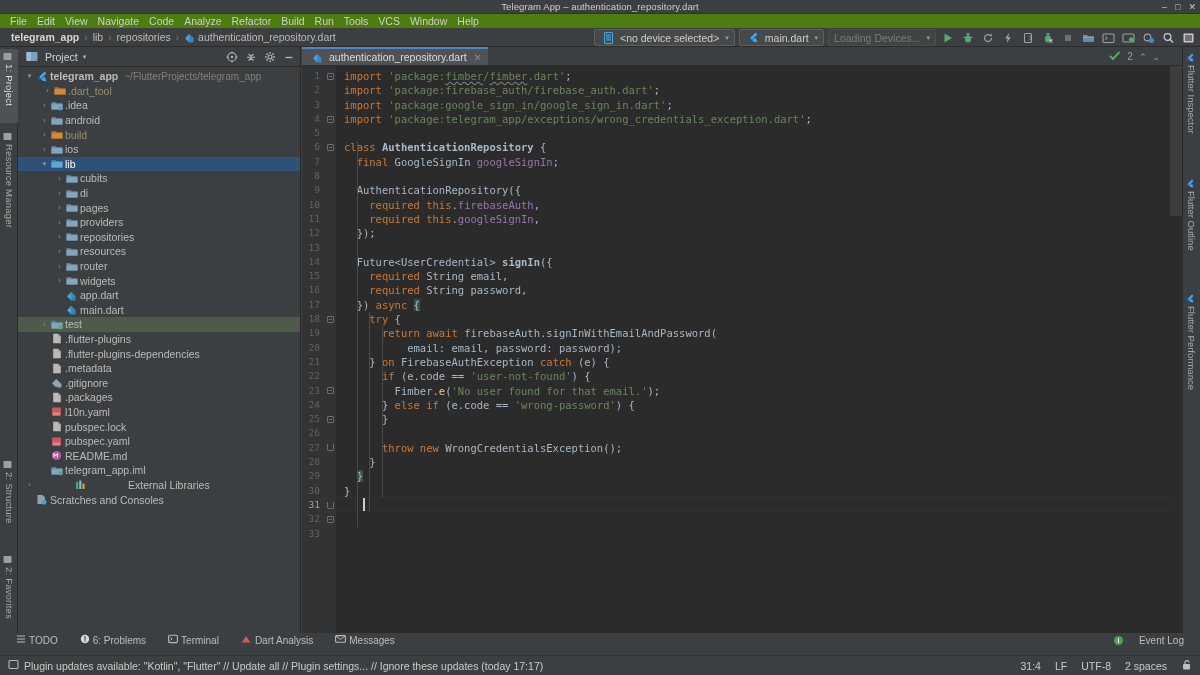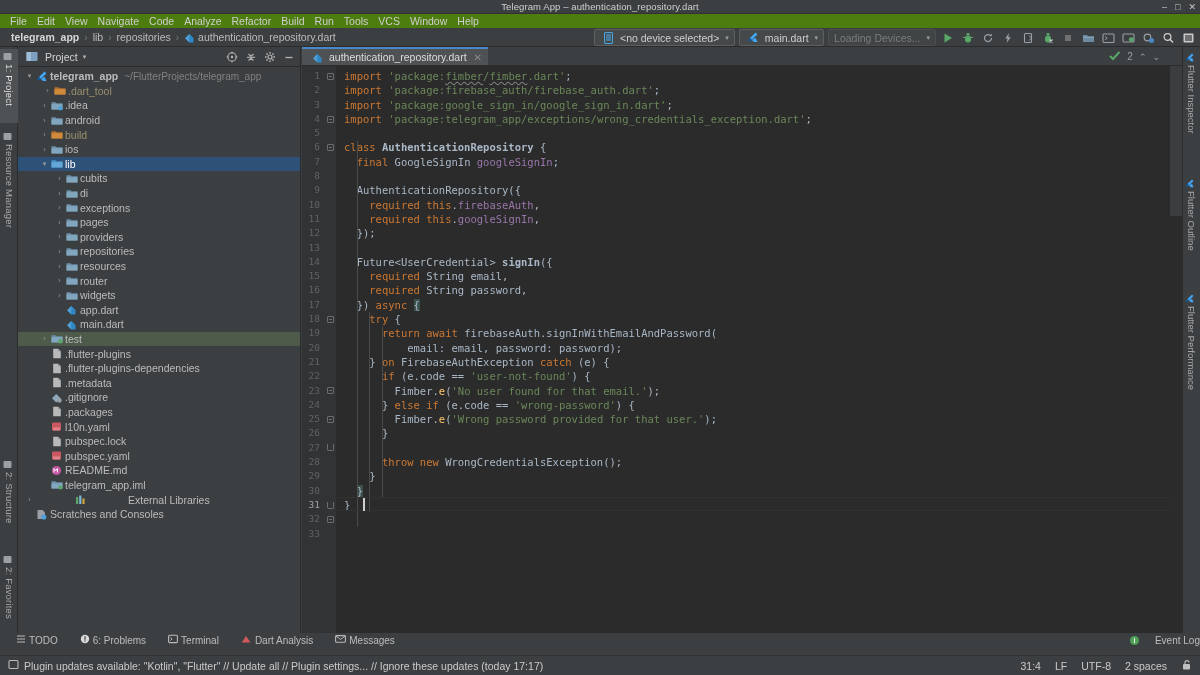--- a/index.html
+++ b/index.html
@@ -151,21 +151,21 @@
 
   .scrollmark { position: absolute; top: 0; right: 0; width: 12px; height: 581px; background: #2b2b2b; }
   .rthumb { position: absolute; right: 0; top: 0; width: 12px; height: 150px; background: #4a4d4e; border-radius: 0; opacity: .55; }
 
   
   .bottombar {
     position: absolute; bottom: 28px; left: 0; width: 1200px; height: 14px;
     background: #3c3f41; display: flex; align-items: center; padding-left: 16px; gap: 0;
   }
   .bitem { display: flex; align-items: center; gap: 3px; font-size: 10px; color: #bdbdbd; padding: 0 12px 0 0; margin-right: 10px; }
-  .evlog { position: absolute; right: 0; display: flex; align-items: center; gap: 16px; font-size: 10px; color: #bdbdbd; }
+  .evlog { position: absolute; right: 16px; display: flex; align-items: center; gap: 16px; font-size: 10px; color: #bdbdbd; }
 
   .statusbar {
     position: absolute; bottom: 0; left: 0; width: 1200px; height: 20px;
     background: #3c3f41; border-top: 1px solid #323232;
     display: flex; align-items: center; padding: 0 8px;
   }
   .statusbar .msg { font-size: 10.5px; color: #cacaca; display: flex; align-items: center; gap: 5px; }
   .status-right { margin-left: auto; display: flex; align-items: center; gap: 14px; font-size: 10.5px; color: #cacaca; }
 
   .badge-circ {
@@ -517,30 +517,20 @@
         </div>
         <div class="row" style="padding-left: 36px;">
           <span class="arrow">›</span>
           <span class="ico">
             <svg width="12" height="11" viewBox="0 0 12 11">
               <path d="M.5 2.2h4l1 1.1h6v6.2H.5z" fill="#6b8fa8"></path>
               <rect x=".5" y="4.2" width="11" height="5.3" fill="#82a6be"></rect>
             </svg>
           </span>
           <span class="lbl">di</span>
-        </div>
-        <div class="row" style="padding-left: 36px;">
-          <span class="arrow">›</span>
-          <span class="ico">
-            <svg width="12" height="11" viewBox="0 0 12 11">
-              <path d="M.5 2.2h4l1 1.1h6v6.2H.5z" fill="#6b8fa8"></path>
-              <rect x=".5" y="4.2" width="11" height="5.3" fill="#82a6be"></rect>
-            </svg>
-          </span>
-          <span class="lbl">exceptions</span>
         </div>
         <div class="row" style="padding-left: 36px;">
           <span class="arrow">›</span>
           <span class="ico">
             <svg width="12" height="11" viewBox="0 0 12 11">
               <path d="M.5 2.2h4l1 1.1h6v6.2H.5z" fill="#6b8fa8"></path>
               <rect x=".5" y="4.2" width="11" height="5.3" fill="#82a6be"></rect>
             </svg>
           </span>
           <span class="lbl">pages</span>
@@ -890,21 +880,20 @@
           <pre><span class="t">    </span><span class="k">required </span><span class="ty">String </span><span class="t">email,</span></pre>
           <pre><span class="t">    </span><span class="k">required </span><span class="ty">String </span><span class="t">password,</span></pre>
           <pre><span class="t">  }) </span><span class="k">async </span><span class="brgreen">{</span></pre>
           <pre><span class="t">    </span><span class="k">try</span><span class="t"> {</span></pre>
           <pre><span class="t">      </span><span class="k">return </span><span class="k">await </span><span class="t">firebaseAuth.signInWithEmailAndPassword(</span></pre>
           <pre><span class="t">          email: email, password: password);</span></pre>
           <pre><span class="t">    } </span><span class="k">on </span><span class="t">FirebaseAuthException </span><span class="k">catch </span><span class="t">(e) {</span></pre>
           <pre><span class="t">      </span><span class="k">if </span><span class="t">(e.code == </span><span class="s">'user-not-found'</span><span class="t">) {</span></pre>
           <pre><span class="t">        Fimber.</span><span class="fn">e</span><span class="t">(</span><span class="s">'No user found for that email.'</span><span class="t">);</span></pre>
           <pre><span class="t">      } </span><span class="k">else if </span><span class="t">(e.code == </span><span class="s">'wrong-password'</span><span class="t">) {</span></pre>
-          <pre><span class="t">        Fimber.</span><span class="fn">e</span><span class="t">(</span><span class="s">'Wrong password provided for that user.'</span><span class="t">);</span></pre>
           <pre><span class="t">      }</span></pre>
           <pre>&nbsp;</pre>
           <pre><span class="t">      </span><span class="k">throw new </span><span class="ty">WrongCredentialsException</span><span class="t">();</span></pre>
           <pre><span class="t">    }</span></pre>
           <pre><span class="t">  </span><span class="brgreen">}</span></pre>
           <pre><span class="t">}</span></pre>
           <pre>&nbsp;</pre>
           <div class="curline" style="top: 431px;"></div>
           <div style="position: absolute; width: 2px; height: 13px; background: rgb(207, 207, 207); left: 26.96px; top: 432px;"></div>
         </div>

